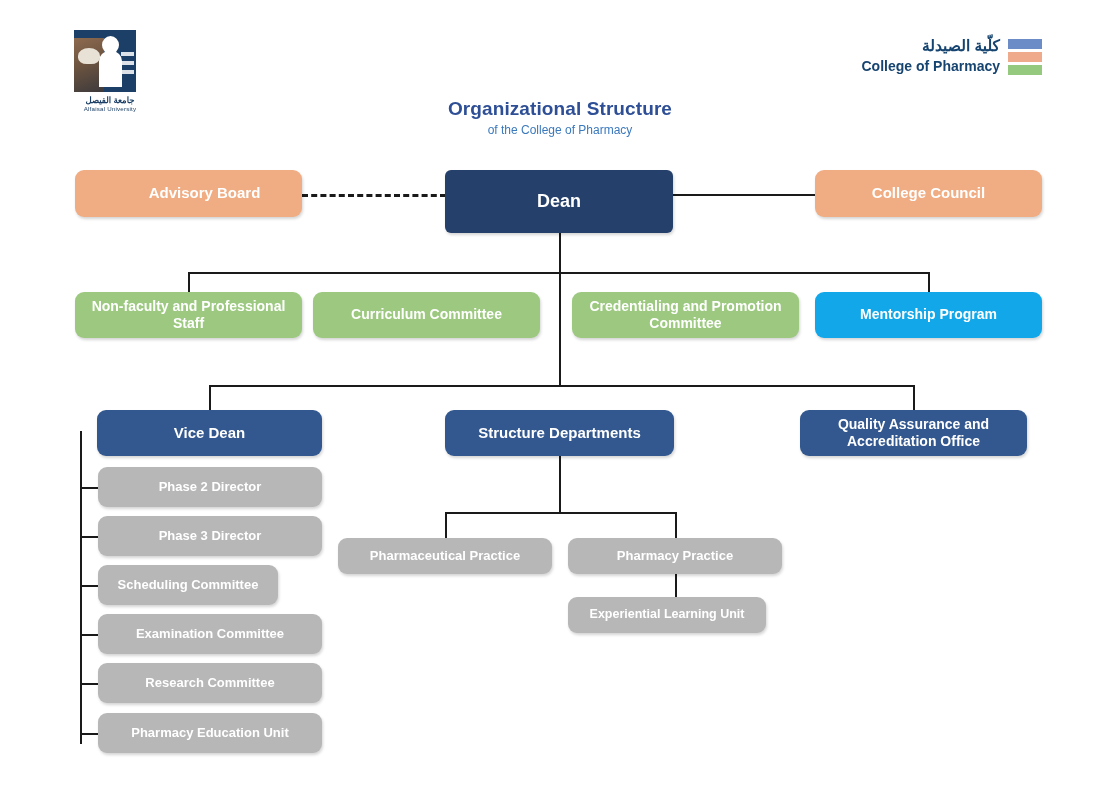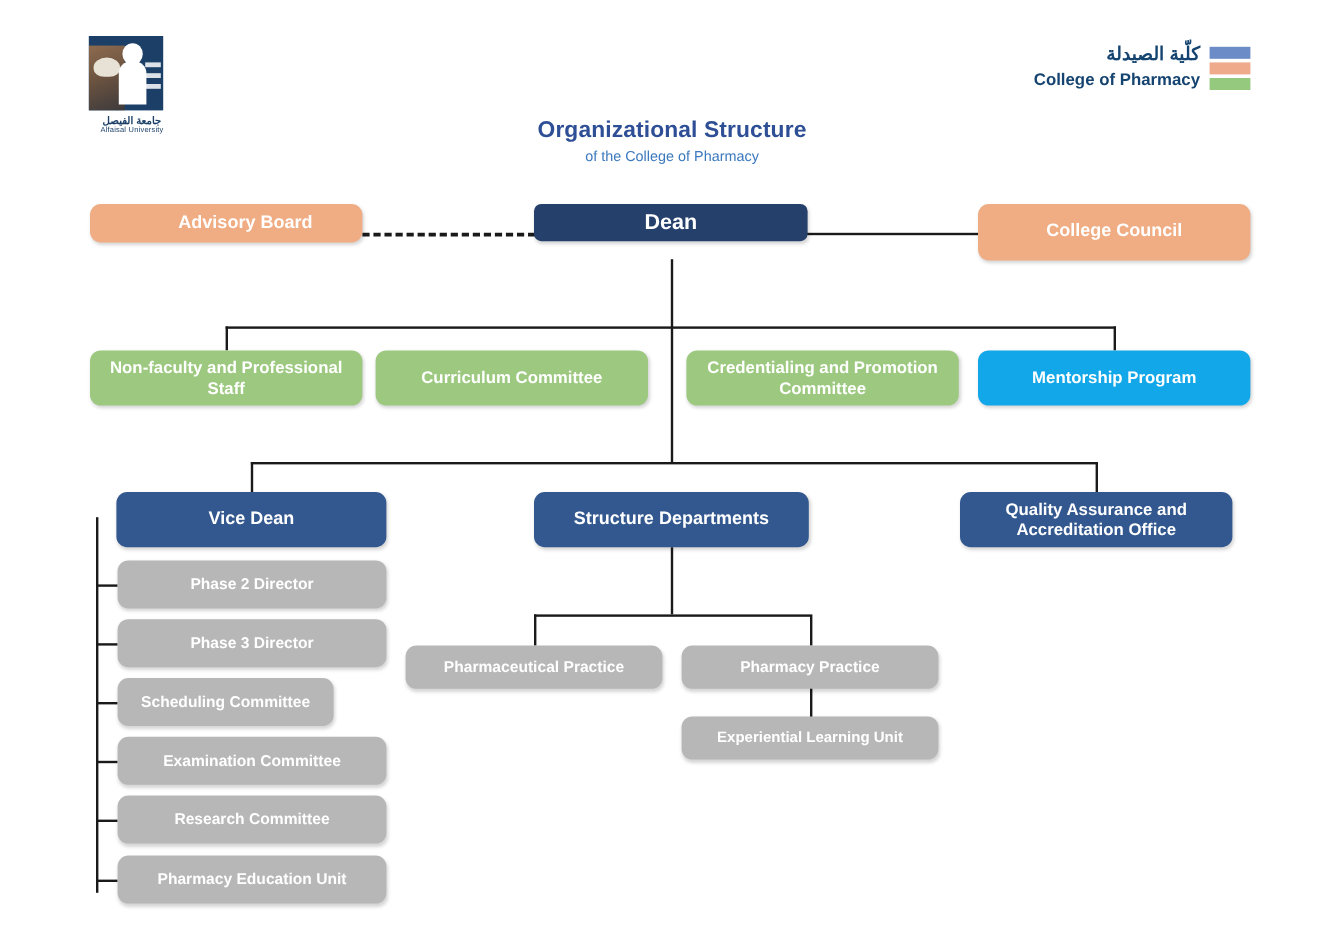--- a/index.html
+++ b/index.html
@@ -252,25 +252,25 @@
   <div class="ln h" style="left:80px; top:634px; width:18px;"></div>
   <div class="ln h" style="left:80px; top:683px; width:18px;"></div>
   <div class="ln h" style="left:80px; top:733px; width:18px;"></div>
 
   <div class="ln v" style="left:559px; top:456px; height:56px;"></div>
   <div class="ln h" style="left:445px; top:512px; width:230px;"></div>
   <div class="ln v" style="left:445px; top:512px; height:26px;"></div>
   <div class="ln v" style="left:675px; top:512px; height:26px;"></div>
   <div class="ln v" style="left:675px; top:572px; height:26px;"></div>
 
-  <div class="box peach fs15" style="left:75px; top:170px; width:227px; height:32px;padding-left:40px;">
+  <div class="box peach fs15" style="left:75px; top:170px; width:227px; height:47px;padding-left:40px;">
     <span>Advisory Board</span>
   </div>
 
-  <div class="box navy fs18" style="left:445px; top:170px; width:228px; height:31px;">
+  <div class="box navy fs18" style="left:445px; top:170px; width:228px; height:63px;">
     <span>Dean</span>
   </div>
 
   <div class="box peach fs15" style="left:815px; top:170px; width:227px; height:47px;">
     <span>College Council</span>
   </div>
 
   <div class="box green fs14" style="left:75px; top:292px; width:227px; height:46px;">
     <span>Non-faculty and Professional Staff</span>
   </div>
@@ -317,17 +317,17 @@
   <div class="box gray fs13" style="left:98px; top:713px; width:224px; height:40px;">
     <span>Pharmacy Education Unit</span>
   </div>
 
   <div class="box gray fs13" style="left:338px; top:538px; width:214px; height:36px;">
     <span>Pharmaceutical Practice</span>
   </div>
   <div class="box gray fs13" style="left:568px; top:538px; width:214px; height:36px;">
     <span>Pharmacy Practice</span>
   </div>
-  <div class="box gray fs12" style="left:568px; top:597px; width:214px; height:36px;">
+  <div class="box gray fs12" style="left:568px; top:597px; width:198px; height:36px;">
     <span>Experiential Learning Unit</span>
   </div>
 
 </div>
 
 </body></html>

